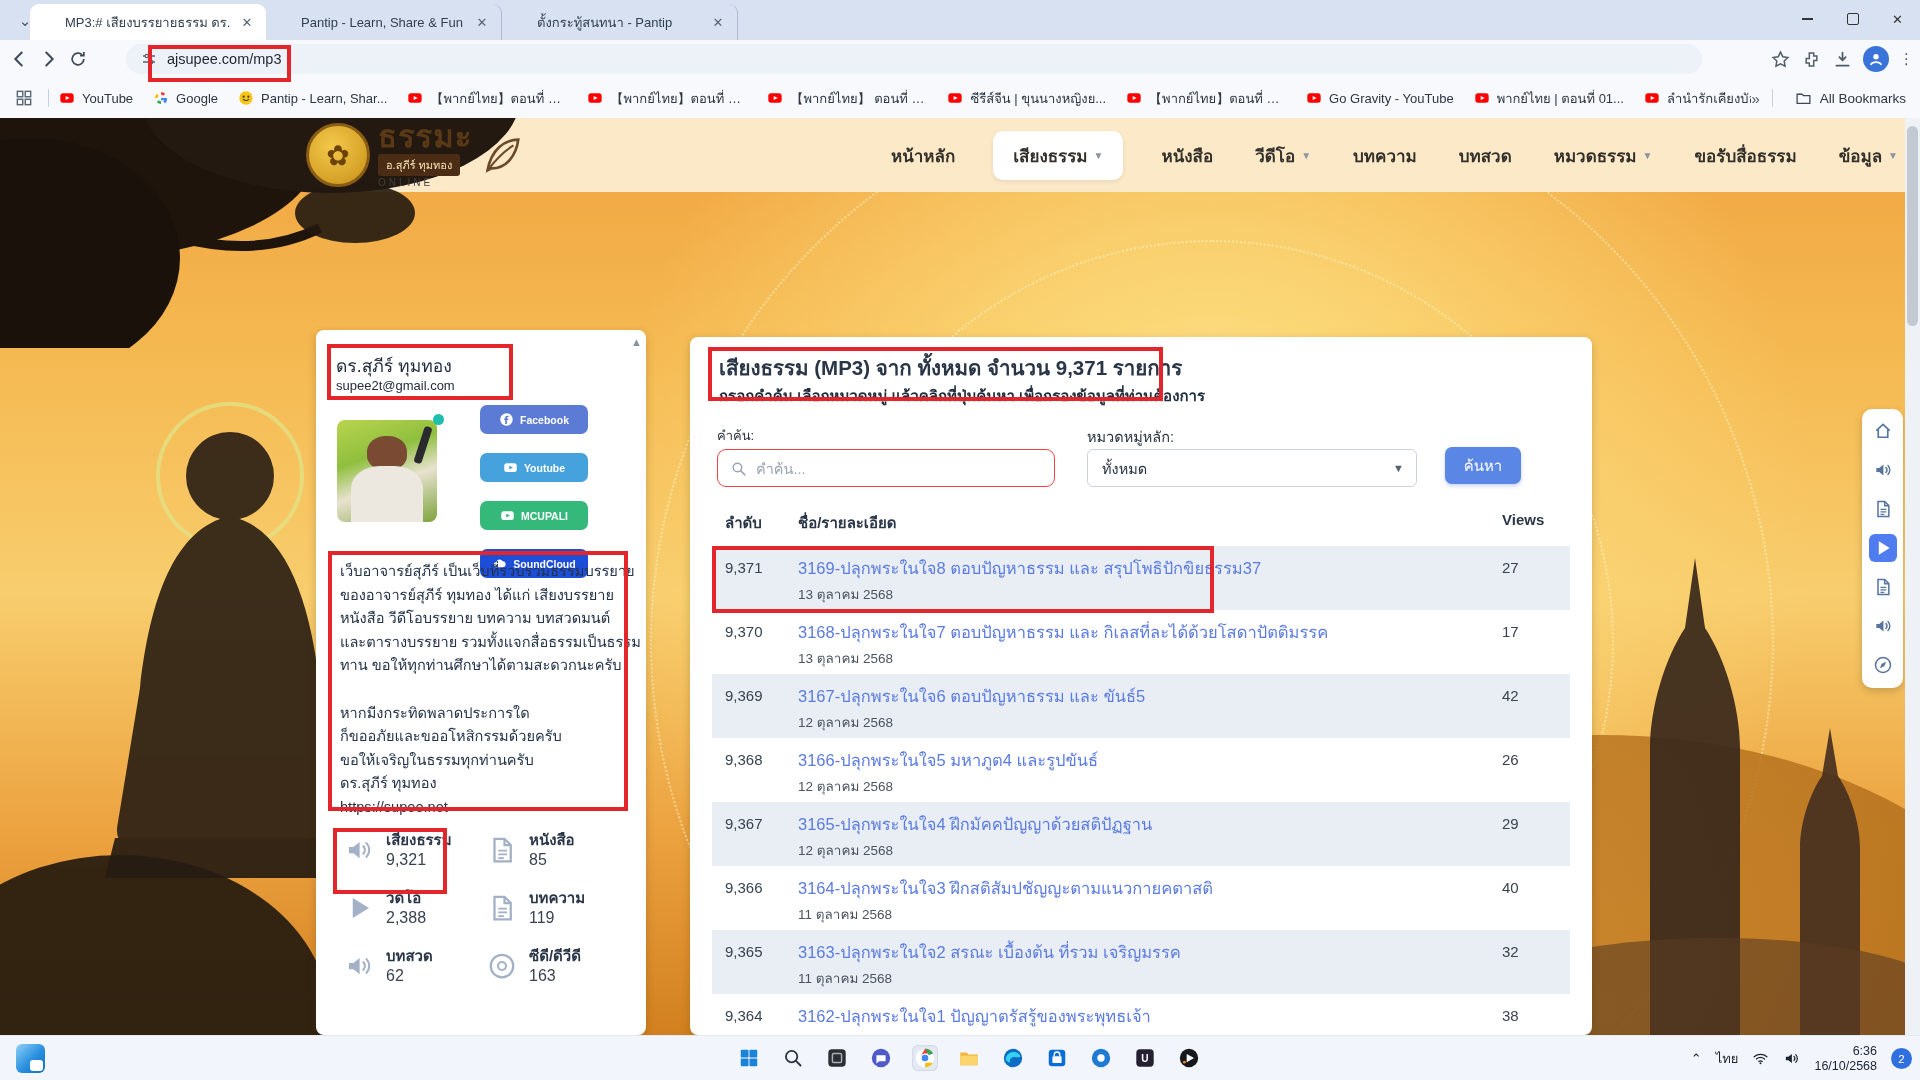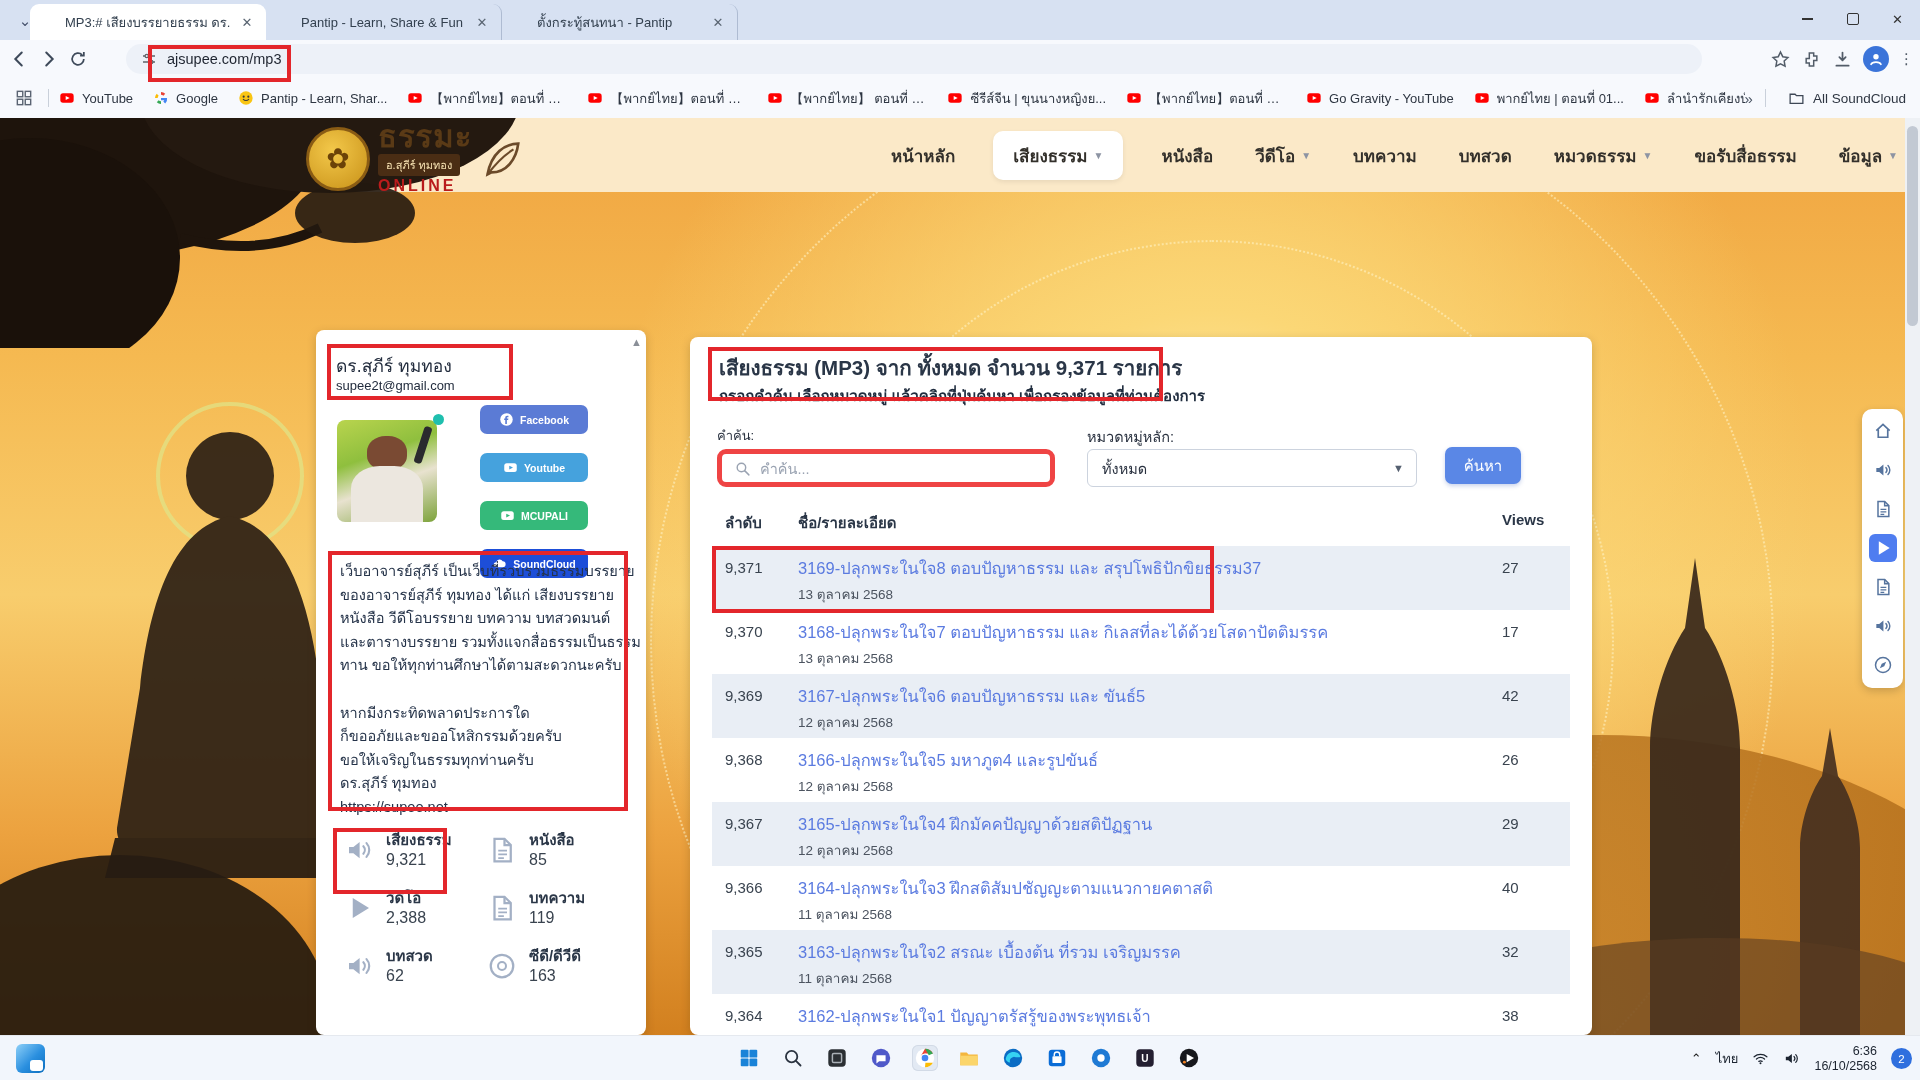--- a/index.html
+++ b/index.html
@@ -56,21 +56,21 @@
   .ring{position:absolute;border:2px dotted rgba(255,246,205,.55);border-radius:50%;}
   .hill-br{position:absolute;right:-130px;bottom:-260px;width:900px;height:560px;border-radius:50%;background:radial-gradient(circle,#c8852c 0%,#b36f1c 70%);opacity:.85;}
   .hill-bl{position:absolute;left:-90px;bottom:-150px;width:420px;height:330px;border-radius:50%;background:#241a0f;opacity:.92;}
   .siteheader{position:absolute;left:0;top:0;width:1920px;height:74px;background:#fbe9c8;z-index:2;}
   .tree{position:absolute;left:0;top:0;width:560px;height:230px;z-index:3;pointer-events:none;}
   .logo{position:absolute;left:306px;top:4px;z-index:4;display:flex;align-items:center;}
   .logo-cir{width:58px;height:58px;border-radius:50%;background:radial-gradient(circle at 40% 35%,#f3c84a,#c89118);border:3px solid #8a5c14;display:flex;align-items:center;justify-content:center;color:#6b4208;font-size:28px;}
   .logo-txt{margin-left:8px;}
   .logo-ttl{font-size:31px;font-weight:bold;color:#5a3a16;line-height:30px;letter-spacing:1px;}
   .logo-rib{display:inline-block;background:#4a2d14;color:#f5e0b0;font-size:11px;padding:2px 8px;border-radius:3px;margin-top:2px;}
-  .logo-online{font-size:16px;font-weight:bold;color:#b91c1c;letter-spacing:3px;margin-top:1px;}
+  .logo-online{font-size:10px;font-weight:normal;color:#404040;letter-spacing:3px;margin-top:1px;}
   .logo-leaf{width:46px;height:52px;margin-left:6px;color:#6b4a2a;}
   .nav{position:absolute;right:18px;top:0;height:74px;display:flex;align-items:center;gap:34px;z-index:4;}
   .nav-item{display:flex;align-items:center;gap:6px;font-size:17px;font-weight:bold;color:#33302b;padding:11px 4px;white-space:nowrap;}
   .nav-item.active{background:#fff;border-radius:10px;padding:11px 20px;box-shadow:0 2px 5px rgba(0,0,0,.08);}
   .nav-item .dd{font-size:10px;color:#8d94a3;}
 
   .buddha{position:absolute;left:55px;top:240px;width:340px;height:540px;z-index:1;opacity:.93;}
   .temples{position:absolute;right:0;top:210px;width:420px;height:707px;z-index:1;}
 
   .card{position:absolute;background:#fff;border-radius:8px;box-shadow:0 3px 10px rgba(60,40,10,.22);z-index:5;}
@@ -94,21 +94,21 @@
   .stat{display:flex;align-items:center;gap:12px;}
   .stat .ic{width:30px;height:30px;color:#a3b0c5;flex:0 0 auto;}
   .stat .lbl{font-size:15px;font-weight:bold;color:#2a3647;line-height:20px;}
   .stat .val{font-size:16px;color:#39434f;line-height:20px;}
 
   .maincard{left:690px;top:219px;width:902px;height:698px;}
   .mc-title{position:absolute;left:29px;top:14px;font-size:20.5px;font-weight:bold;color:#2a3647;}
   .mc-sub{position:absolute;left:29px;top:47px;font-size:15px;font-weight:bold;color:#1f2c3e;}
   .mc-lab1{position:absolute;left:27px;top:88px;font-size:13px;color:#2a3240;}
   .mc-lab2{position:absolute;left:397px;top:88px;font-size:14.5px;color:#2a3240;}
-  .mc-search{position:absolute;left:27px;top:112px;width:338px;height:38px;border:5px solid #ef4444;border-radius:9px;display:flex;align-items:center;padding:0 12px;box-sizing:border-box;gap:9px;}
+  .mc-search{position:absolute;left:27px;top:112px;width:338px;height:38px;border:1px solid #ef4444;border-radius:9px;display:flex;align-items:center;padding:0 12px;box-sizing:border-box;gap:9px;}
   .mc-search .ic{width:17px;height:17px;color:#9aa3b2;}
   .mc-search .ph{font-size:14.5px;color:#9aa3b2;}
   .mc-select{position:absolute;left:397px;top:112px;width:330px;height:38px;border:1px solid #ccd3de;border-radius:6px;display:flex;align-items:center;justify-content:space-between;padding:0 12px 0 14px;box-sizing:border-box;}
   .mc-select .val{font-size:14.5px;color:#2a3240;}
   .mc-select .dd{font-size:11px;color:#55607080;color:#556070;}
   .mc-btn{position:absolute;left:755px;top:110px;width:76px;height:37px;background:#5a87e6;border-radius:7px;color:#fff;font-size:15px;display:flex;align-items:center;justify-content:center;box-shadow:0 2px 4px rgba(40,80,180,.25);}
   .thead{position:absolute;left:22px;top:168px;width:858px;height:34px;font-weight:bold;color:#2a3647;font-size:15px;}
   .thead .c1{position:absolute;left:13px;top:6px;}
   .thead .c2{position:absolute;left:86px;top:6px;}
   .thead .c3{position:absolute;left:790px;top:6px;}
@@ -354,21 +354,21 @@
       </div>
     <div class="bm-over">
       <span class="bm-chev">»</span>
       <span class="bm-sep"></span>
       <span class="allbm">
         <span class="ic">
             <svg viewBox="0 0 24 24">
               <path d="M3 6h7l2 2h9v11H3z" fill="none" stroke="currentColor" stroke-width="1.8"></path>
             </svg>
           </span>
-        <span class="lbl">All SoundCloud</span>
+        <span class="lbl">All Bookmarks</span>
       </span>
     </div>
   </div>
 
   <div class="viewport">
     <div class="hero">
       <div class="ring" style="left:970px;top:282px;width:480px;height:480px;"></div>
       <div class="ring" style="left:810px;top:122px;width:800px;height:800px;"></div>
       <div class="ring" style="left:650px;top:-38px;width:1120px;height:1120px;"></div>
       <div class="hill-br"></div>

